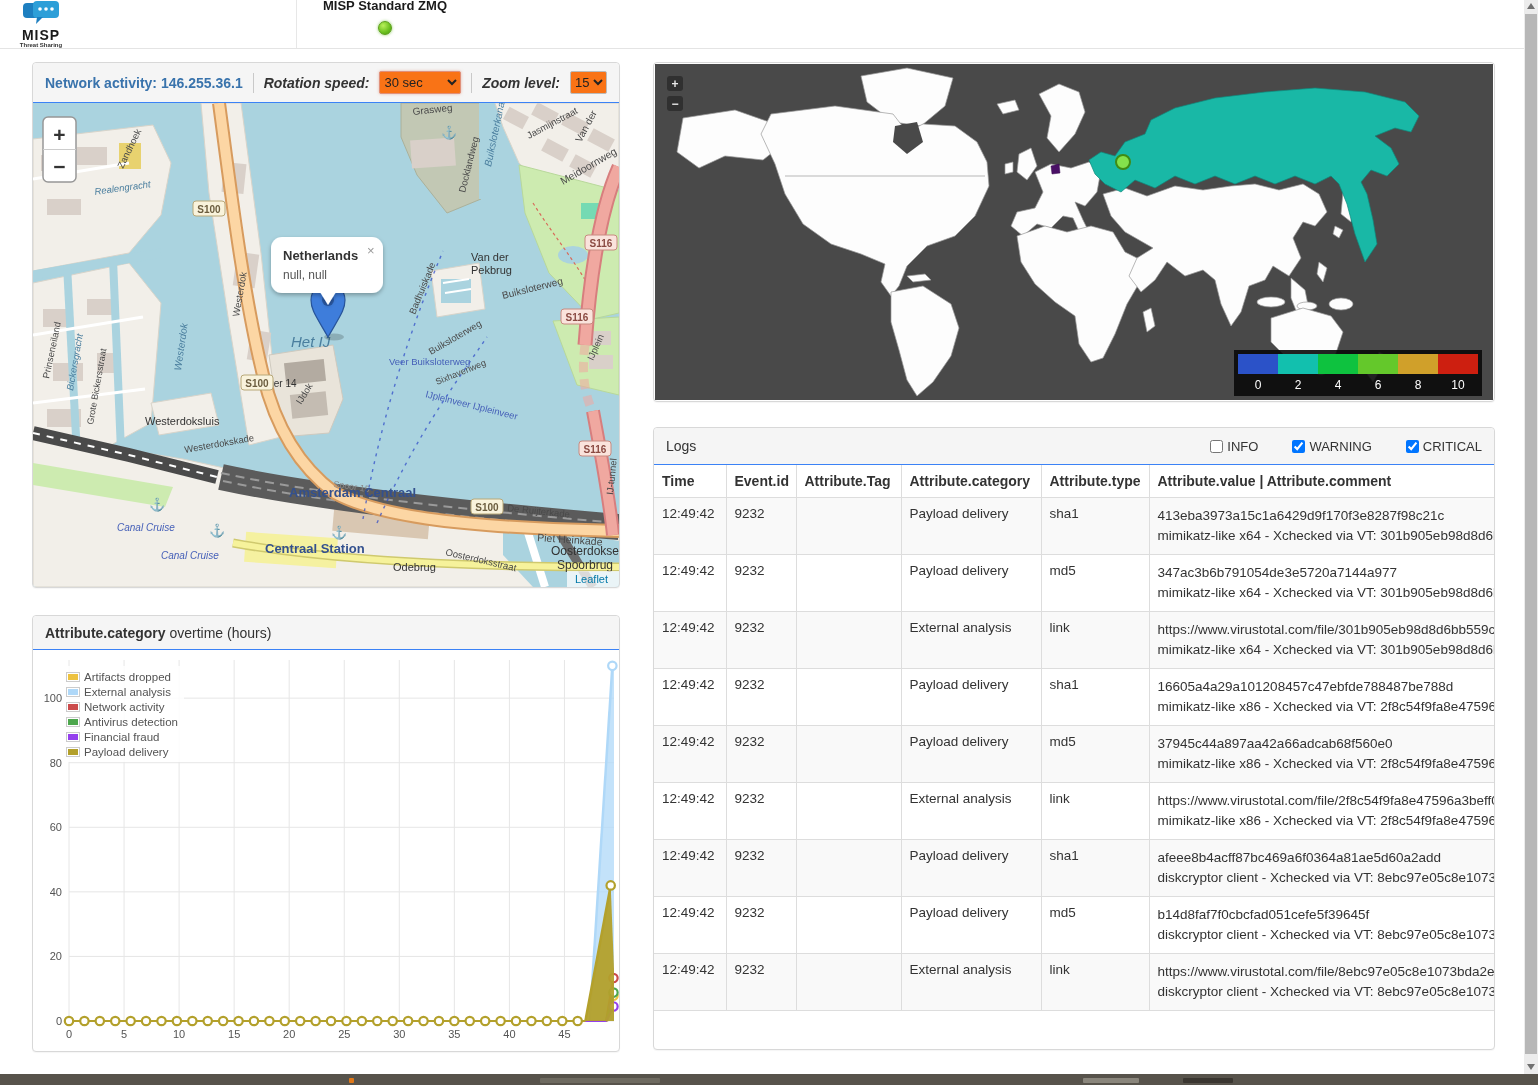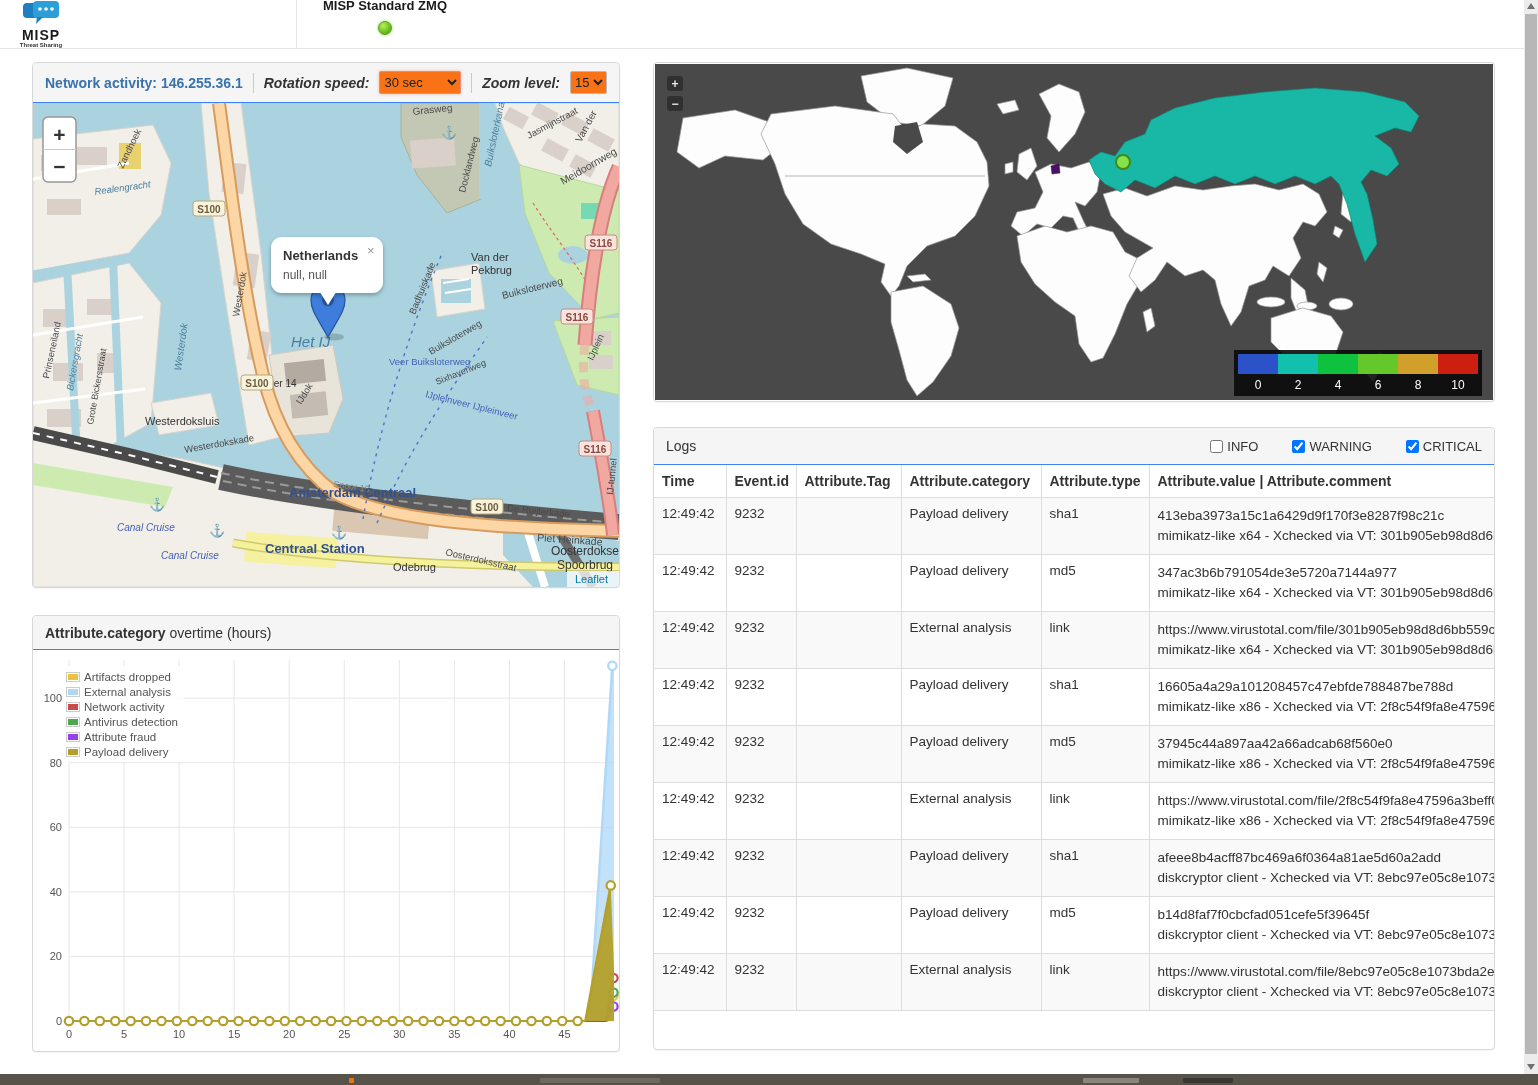--- a/index.html
+++ b/index.html
@@ -422,21 +422,21 @@
     <div class="leg-item">
       <span class="sw">
             <i style="background:#4da74d"></i>
           </span>
       <span>Antivirus detection</span>
     </div>
     <div class="leg-item">
       <span class="sw">
             <i style="background:#9440ed"></i>
           </span>
-      <span>Attribute fraud</span>
+      <span>Financial fraud</span>
     </div>
     <div class="leg-item">
       <span class="sw">
             <i style="background:#b3a02b"></i>
           </span>
       <span>Payload delivery</span>
     </div>
       </div>
     <svg id="flot-plot" viewBox="0 0 586 401" width="586" height="401">
         <line x1="36" y1="371" x2="581" y2="371" stroke="#e6e6e6"></line>

